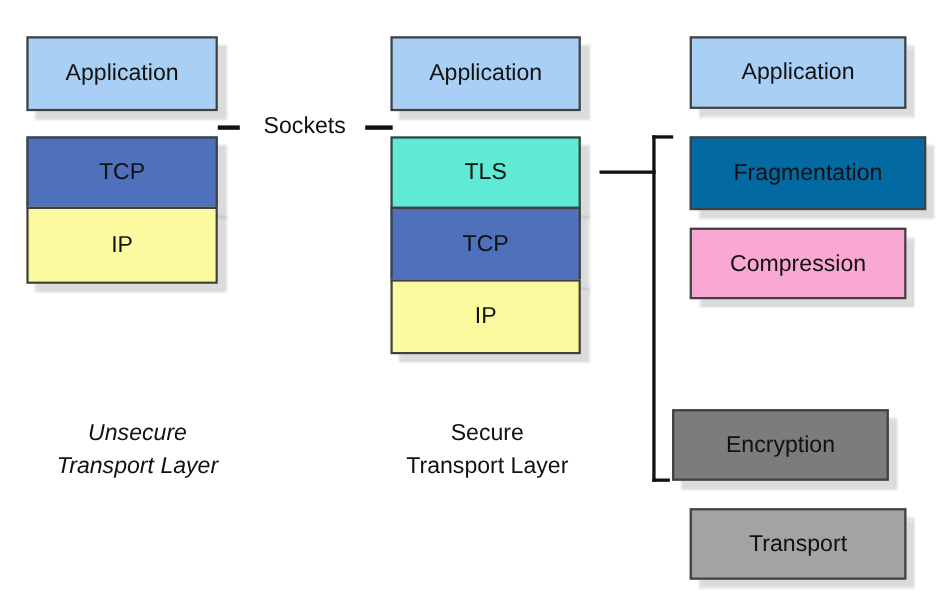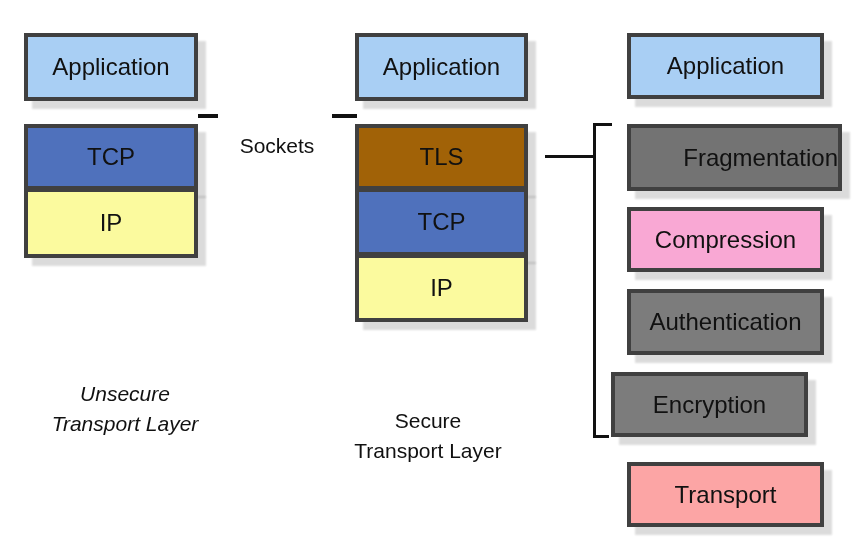--- a/index.html
+++ b/index.html
@@ -11,26 +11,26 @@
   .canvas {
     position: relative;
     width: 852px;
     height: 554px;
     background: #ffffff;
     overflow: hidden;
   }
   .box {
     position: absolute;
     box-sizing: border-box;
-    border: 4px solid #404040;
+    border: 2px solid #404040;
     box-shadow: 8px 8px 2px rgba(0, 0, 0, 0.14);
     display: flex;
     align-items: center;
     justify-content: center;
-    font-size: 24px;
+    font-size: 21px;
     color: #111111;
     white-space: nowrap;
   }
   .line {
     position: absolute;
     background: #111111;
   }
   .caption {
     position: absolute;
     text-align: center;
@@ -59,57 +59,54 @@
   </div>
   <div class="box" style="left: 24px; top: 188px; width: 174px; height: 70px; background-color: rgb(251, 250, 158);">
     <span>IP</span>
   </div>
   <div class="caption" style="left:5px; top:379px; width:240px;font-style:italic;">
     <div>Unsecure</div>
     <div>Transport Layer</div>
   </div>
 
   <div class="line" style="left:198px; top:114px; width:20px; height:4px;"></div>
-  <div class="sockets-label" style="left:217px; top:103px; width:120px;margin-top:31px;">Sockets</div>
+  <div class="sockets-label" style="left:217px; top:103px; width:120px;">Sockets</div>
   <div class="line" style="left:332px; top:114px; width:25px; height:4px;"></div>
 
   <div class="box" style="left: 355px; top: 33px; width: 173px; height: 68px; background-color: rgb(169, 207, 244);">
     <span>Application</span>
   </div>
-  <div class="box" style="left: 355px; top: 124px; width: 173px; height: 66px; background-color: #a16207;">
+  <div class="box" style="left: 355px; top: 124px; width: 173px; height: 66px; background-color: #5eead4;">
     <span>TLS</span>
   </div>
   <div class="box" style="left: 355px; top: 188px; width: 173px; height: 68px; background-color: rgb(79, 113, 188);">
     <span>TCP</span>
   </div>
   <div class="box" style="left: 355px; top: 254px; width: 173px; height: 68px; background-color: rgb(251, 250, 158);">
     <span>IP</span>
   </div>
-  <div class="caption" style="left:308px; top:379px; width:240px;margin-top:27px;">
+  <div class="caption" style="left:323px; top:379px; width:240px;">
     <div>Secure</div>
     <div>Transport Layer</div>
   </div>
 
   <div class="line" style="left:545px; top:155px; width:51px; height:3px;"></div>
   <div class="line" style="left:593px; top:123px; width:3px; height:315px;"></div>
   <div class="line" style="left:593px; top:123px; width:19px; height:3px;"></div>
   <div class="line" style="left:593px; top:435px; width:16px; height:3px;"></div>
 
   <div class="box" style="left: 627px; top: 33px; width: 197px; height: 66px; background-color: rgb(169, 207, 244);">
     <span>Application</span>
   </div>
-  <div class="box" style="left: 627px; top: 124px; width: 215px; height: 67px; background-color: #737373; justify-content: flex-end;">
+  <div class="box" style="left: 627px; top: 124px; width: 215px; height: 67px; background-color: #0369a1;">
     <span>Fragmentation</span>
   </div>
   <div class="box" style="left: 627px; top: 207px; width: 197px; height: 65px; background-color: #f9a8d4;">
     <span>Compression</span>
   </div>
-  <div class="box" style="left: 627px; top: 289px; width: 197px; height: 66px; background-color: rgb(124, 124, 124);">
-    <span>Authentication</span>
-  </div>
   <div class="box" style="left: 611px; top: 372px; width: 197px; height: 65px; background-color: rgb(124, 124, 124);">
     <span>Encryption</span>
   </div>
-  <div class="box" style="left: 627px; top: 462px; width: 197px; height: 65px; background-color: #fca5a5;">
+  <div class="box" style="left: 627px; top: 462px; width: 197px; height: 65px; background-color: #a3a3a3;">
     <span>Transport</span>
   </div>
 
 </div>
 
 </body></html>

